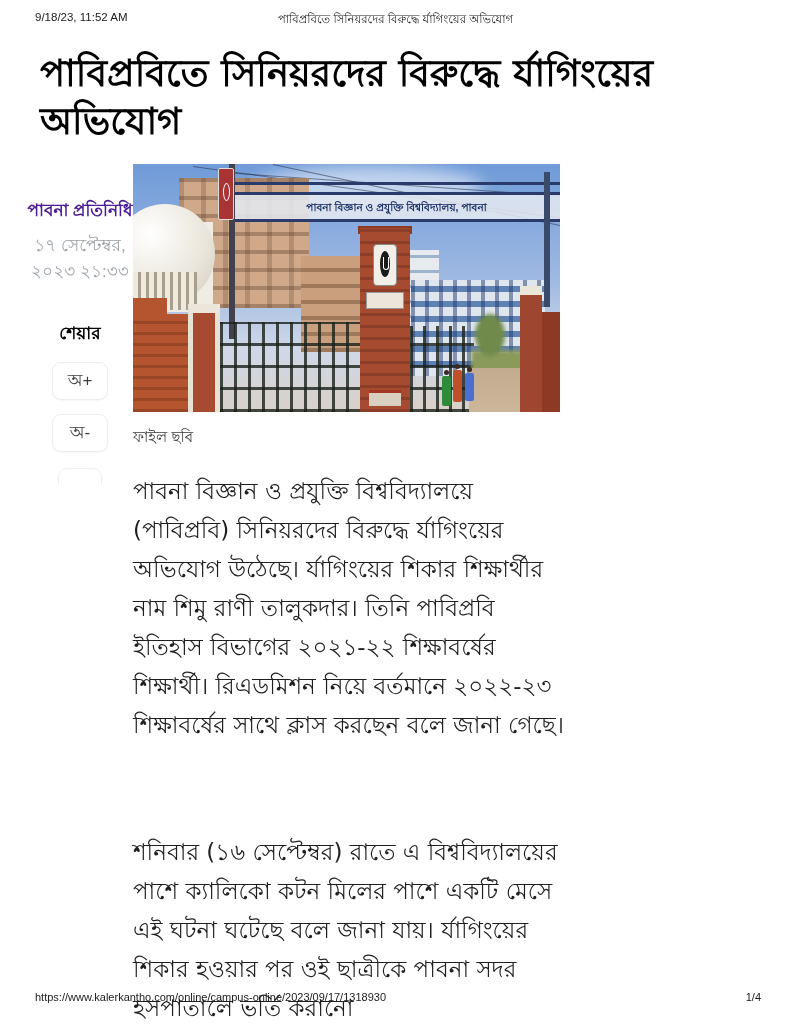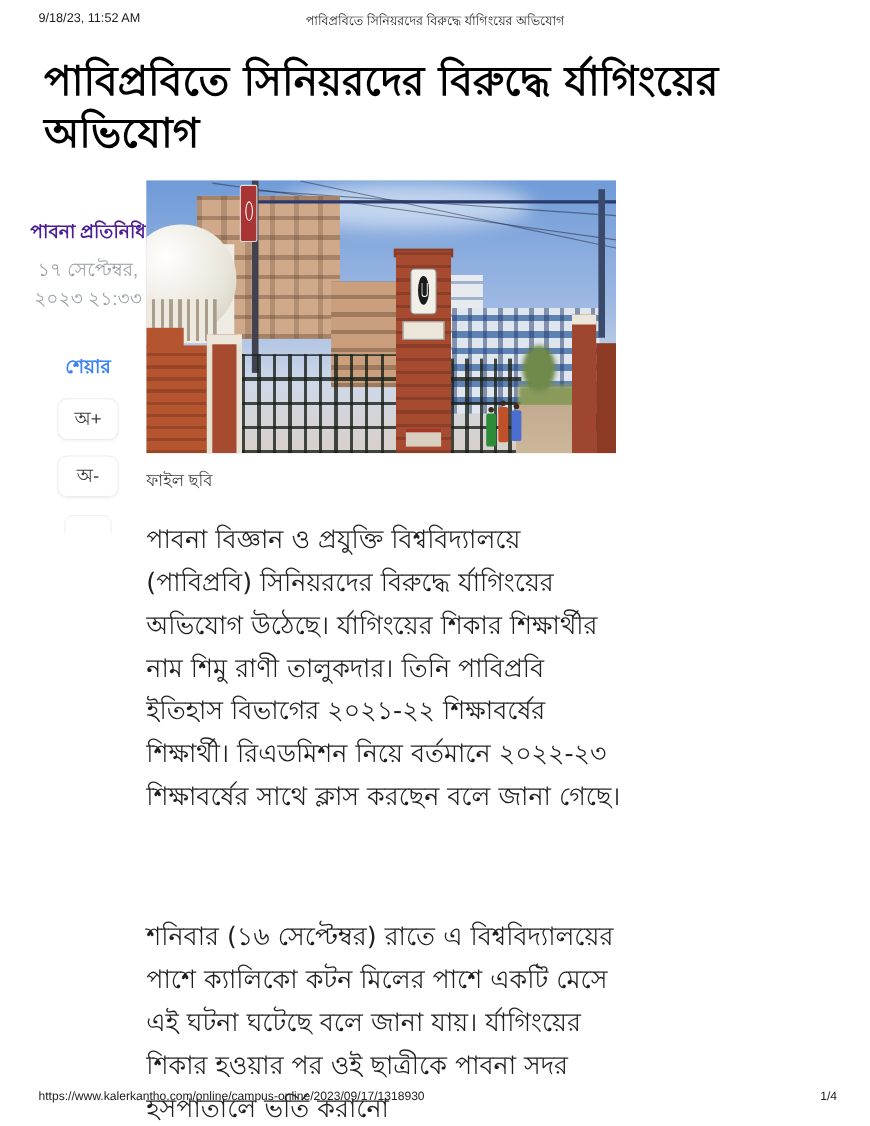--- a/index.html
+++ b/index.html
@@ -33,21 +33,21 @@
     font-size:37px; line-height:1.3; font-weight:700; color:#000;
     font-family:"DejaVu Sans","Liberation Sans",sans-serif;
   }
 
   
   .sidebar {
     position:absolute; left:26px; top:200px; width:108px; text-align:center;
   }
   .byline { font-size:17px; font-weight:700; color:#4c1d95; line-height:1.35;font-family:Liberation Serif, serif; }
   .published { margin-top:10px; font-size:17px; color:#9aa0a6; line-height:1.55; }
-  .share-label { margin-top:34px; font-size:17px; font-weight:700; color:#3b82f6; }
+  .share-label { margin-top:34px; font-size:17px; font-weight:700; color:#000000; }
   .font-btn {
     display:block; margin:14px auto 0; width:56px; height:38px;
     background:#fff; border:1px solid #ededed; border-radius:9px;
     box-shadow:0 1px 2px rgba(0,0,0,0.04);
     font-size:17px; color:#3c3c3c; line-height:36px; text-align:center; cursor:pointer;
   }
   .partial-btn {
     margin:16px auto 0; width:44px; height:17px;
     border:1px solid #f0f0f0; border-bottom:none; border-radius:9px 9px 0 0;
     background:#fff;
@@ -180,20 +180,21 @@
     <div class="bldg-tan-left"></div>
     <div class="bldg-tan-mid"></div>
     <div class="dome-wall"></div>
     <div class="dome"></div>
     <div class="colonnade"></div>
 
     <div class="bldg-white-center"></div>
     <div class="bldg-blue-right"></div>
 
     <div class="truss-top"></div>
+    <div class="gantry-banner">পাবনা বিজ্ঞান ও প্রযুক্তি বিশ্ববিদ্যালয়, পাবনা</div>
     <div class="pole-left"></div>
     <div class="pole-right"></div>
     <div class="red-sign">
         <div class="red-sign-oval"></div>
       </div>
 
     <div class="gate-iron-left"></div>
     <div class="gate-iron-right"></div>
 
     <div class="wall-left"></div>

